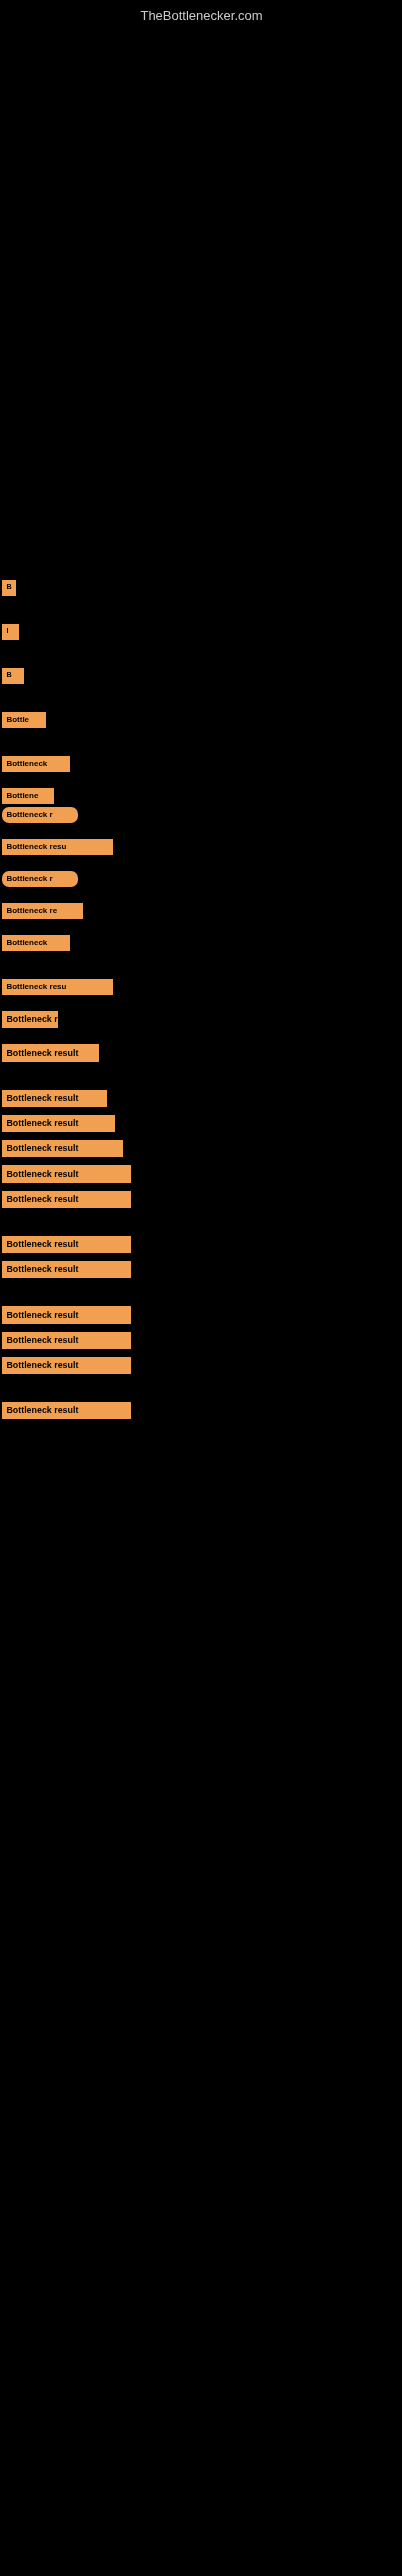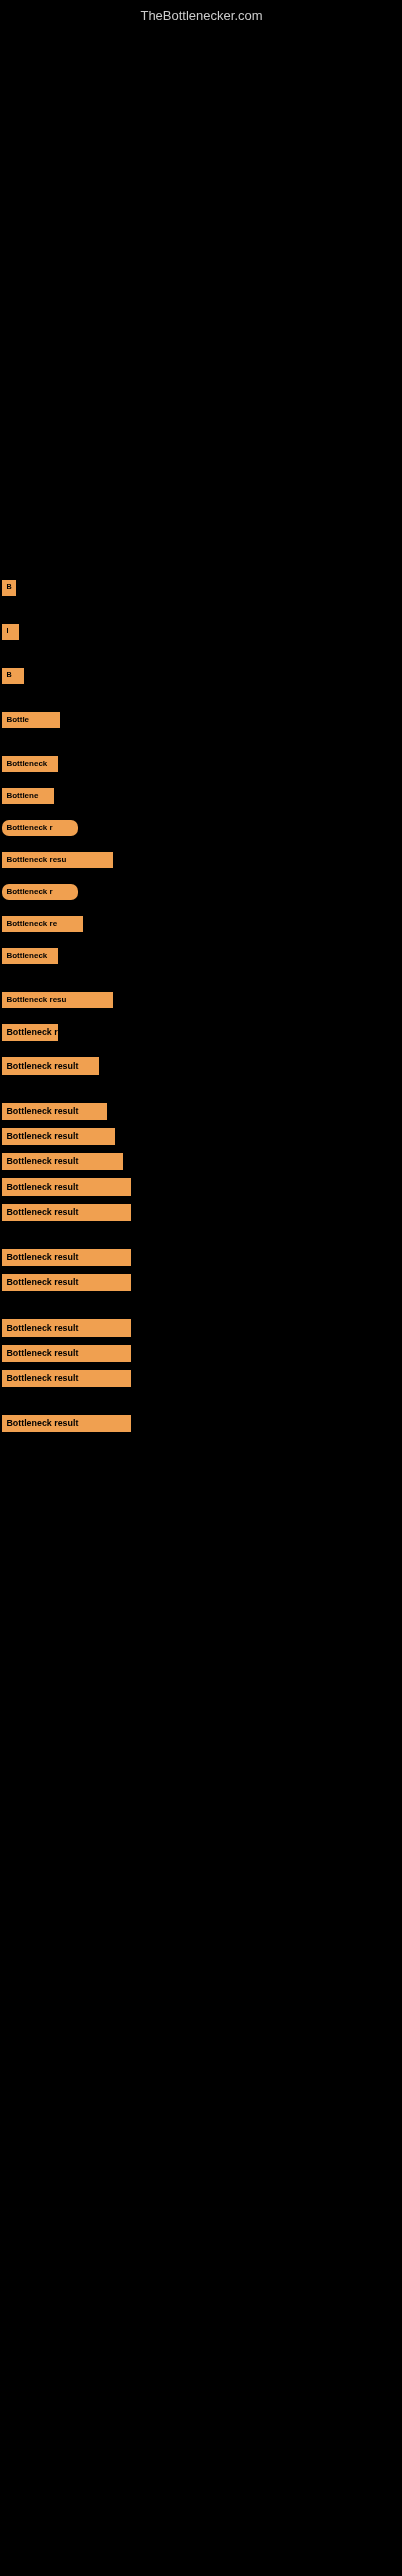--- a/index.html
+++ b/index.html
@@ -51,22 +51,22 @@
       display: inline-block;
       margin-left: 1.6px;
       min-height: 16px;
       line-height: 1.4;
     }
 
     
     .item-tiny { width: 14.5px; font-size: 7.2px; }
     .item-small1 { width: 17.7px; font-size: 7.2px; }
     .item-small2 { width: 22.5px; font-size: 7.2px; }
-    .item-med1 { width: 58px; font-size: 8px; }
-    .item-med2 { width: 56px; font-size: 8px; }
+    .item-med1 { width: 44px; font-size: 8px; }
+    .item-med2 { width: 68px; font-size: 8px; }
     .item-med3 { width: 52px; font-size: 8px; }
     .item-med4 { width: 76px; font-size: 8px; border-radius: 7px; }
     .item-med5 { width: 111px; font-size: 8px; }
     .item-med6 { width: 81px; font-size: 8px; }
     .item-large1 { width: 56px; font-size: 8.9px; }
     .item-large2 { width: 97px; font-size: 8.9px; }
     .item-large3 { width: 105px; font-size: 8.9px; }
     .item-large4 { width: 113px; font-size: 8.9px; }
     .item-large5 { width: 121px; font-size: 8.9px; }
     .item-full { width: 129px; font-size: 8.9px; }
@@ -89,21 +89,21 @@
     </div>
     <div style="margin-bottom: 28px; display: flex; align-items: center;">
       <div class="bottleneck-bar item-small2">B</div>
     </div>
     <div style="margin-bottom: 28px; display: flex; align-items: center;">
       <div class="bottleneck-bar item-med1">Bottle</div>
     </div>
     <div style="margin-bottom: 16px; display: flex; align-items: center;">
       <div class="bottleneck-bar item-med2">Bottleneck</div>
     </div>
-    <div style="margin-bottom: 16px; display: flex; align-items: center;">
+    <div style="margin-bottom: 3px; display: flex; align-items: center;">
       <div class="bottleneck-bar item-med3">Bottlene</div>
     </div>
     <div style="margin-bottom: 16px; display: flex; align-items: center;">
       <div class="bottleneck-bar item-med4">Bottleneck r</div>
     </div>
     <div style="margin-bottom: 16px; display: flex; align-items: center;">
       <div class="bottleneck-bar item-med5">Bottleneck resu</div>
     </div>
     <div style="margin-bottom: 16px; display: flex; align-items: center;">
       <div class="bottleneck-bar item-med4">Bottleneck r</div>

